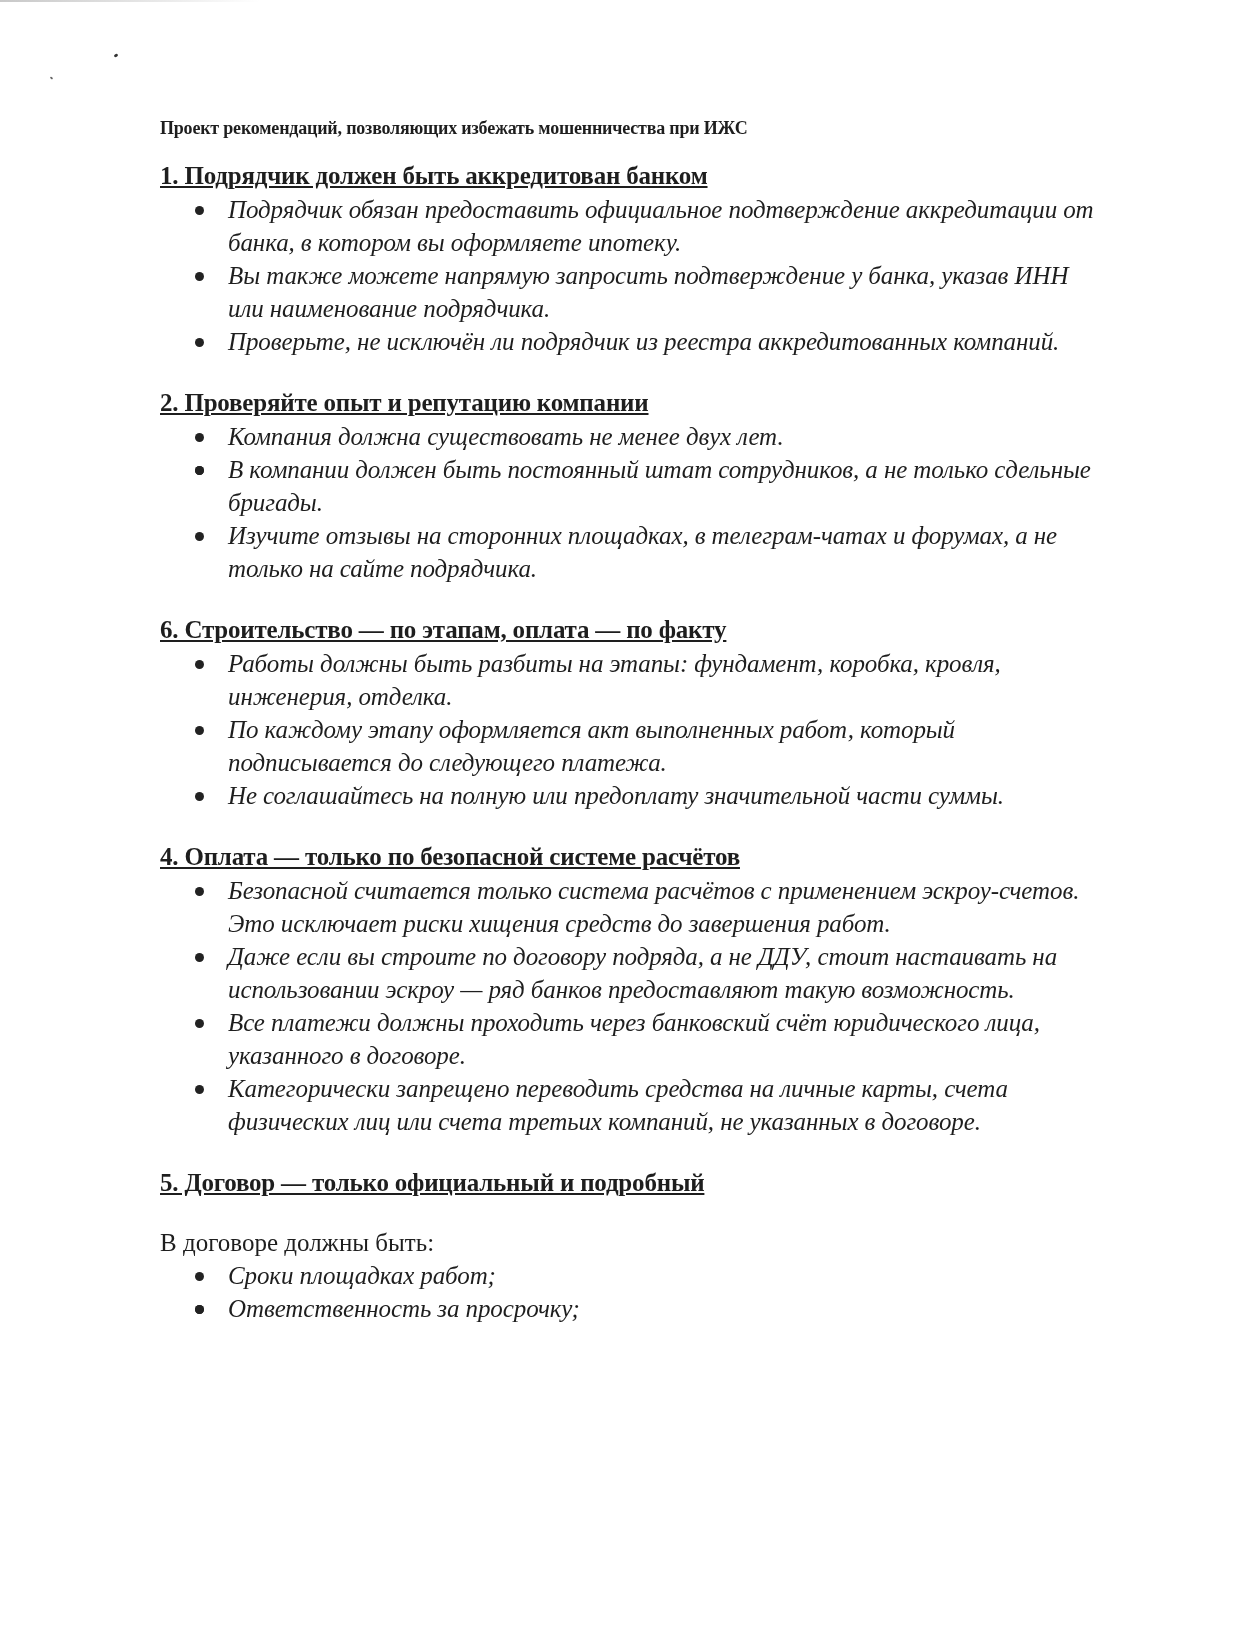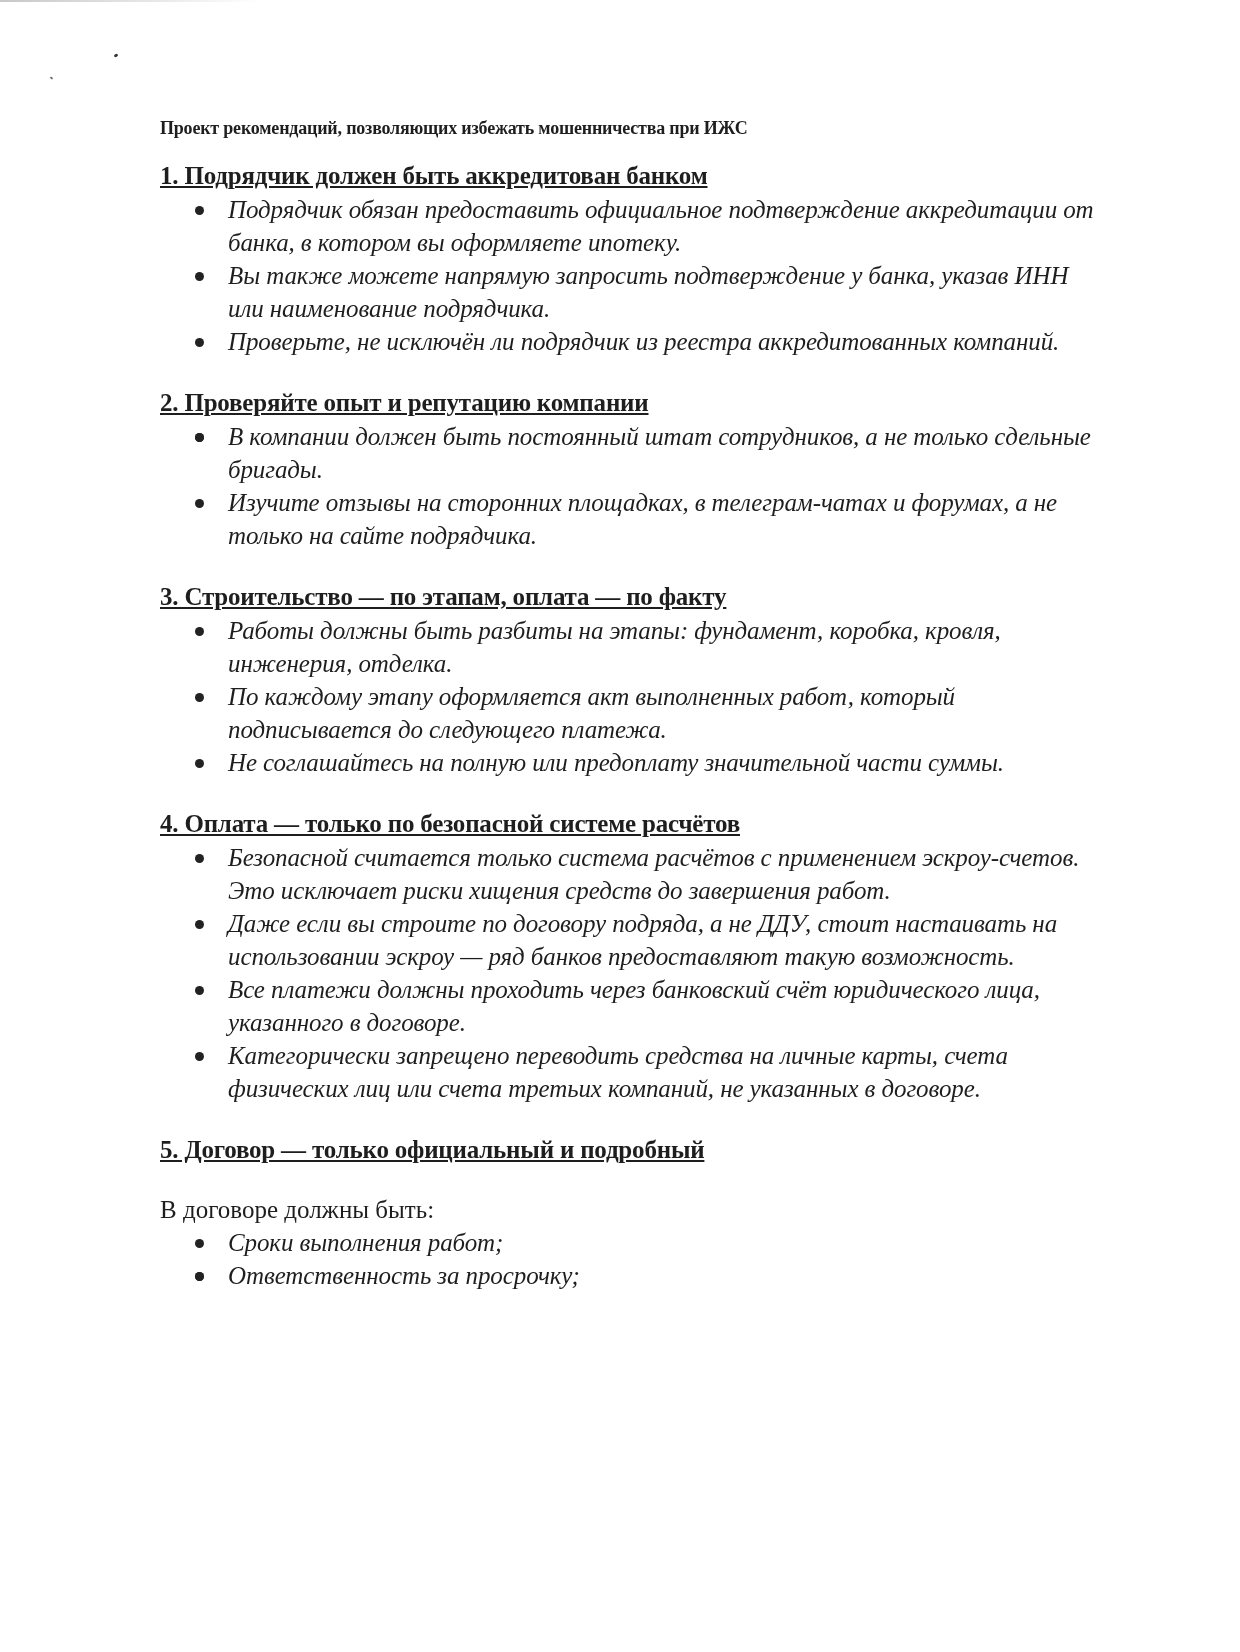--- a/index.html
+++ b/index.html
@@ -96,28 +96,29 @@
     <ul class="bullets">
       <li><span class="dot"></span><span>Подрядчик обязан предоставить официальное подтверждение аккредитации от банка, в котором вы оформляете ипотеку.</span></li>
       <li><span class="dot"></span><span>Вы также можете напрямую запросить подтверждение у банка, указав ИНН или наименование подрядчика.</span></li>
       <li><span class="dot"></span><span>Проверьте, не исключён ли подрядчик из реестра аккредитованных компаний.</span></li>
     </ul>
   </div>
 
   <div class="section">
     <h2 class="section-heading">2. Проверяйте опыт и репутацию компании</h2>
     <ul class="bullets">
+      <li><span class="dot"></span><span>Компания должна существовать не менее двух лет.</span></li>
       <li><span class="dot"></span></li>
       <li><span class="dot"></span><span>В компании должен быть постоянный штат сотрудников, а не только сдельные бригады.</span></li>
       <li><span class="dot"></span><span>Изучите отзывы на сторонних площадках, в телеграм-чатах и форумах, а не только на сайте подрядчика.</span></li>
     </ul>
   </div>
 
   <div class="section">
-    <h2 class="section-heading">3. Строительство — по этапам, оплата — по факту</h2>
+    <h2 class="section-heading">6. Строительство — по этапам, оплата — по факту</h2>
     <ul class="bullets">
       <li><span class="dot"></span><span>Работы должны быть разбиты на этапы: фундамент, коробка, кровля, инженерия, отделка.</span></li>
       <li><span class="dot"></span><span>По каждому этапу оформляется акт выполненных работ, который подписывается до следующего платежа.</span></li>
       <li><span class="dot"></span><span>Не соглашайтесь на полную или предоплату значительной части суммы.</span></li>
     </ul>
   </div>
 
   <div class="section">
     <h2 class="section-heading">4. Оплата — только по безопасной системе расчётов</h2>
     <ul class="bullets">
@@ -125,18 +126,18 @@
       <li><span class="dot"></span><span>Даже если вы строите по договору подряда, а не ДДУ, стоит настаивать на использовании эскроу — ряд банков предоставляют такую возможность.</span></li>
       <li><span class="dot"></span><span>Все платежи должны проходить через банковский счёт юридического лица, указанного в договоре.</span></li>
       <li><span class="dot"></span><span>Категорически запрещено переводить средства на личные карты, счета физических лиц или счета третьих компаний, не указанных в договоре.</span></li>
     </ul>
   </div>
 
   <div class="section sec5">
     <h2 class="section-heading">5. Договор — только официальный и подробный</h2>
     <p class="intro-text">В договоре должны быть:</p>
     <ul class="bullets">
-      <li><span class="dot"></span><span>Сроки выполнения работ;</span></li>
+      <li><span class="dot"></span><span>Сроки площадках работ;</span></li>
       <li><span class="dot"></span></li>
       <li><span class="dot"></span><span>Ответственность за просрочку;</span></li>
     </ul>
   </div>
 </div>
 
 </body></html>

